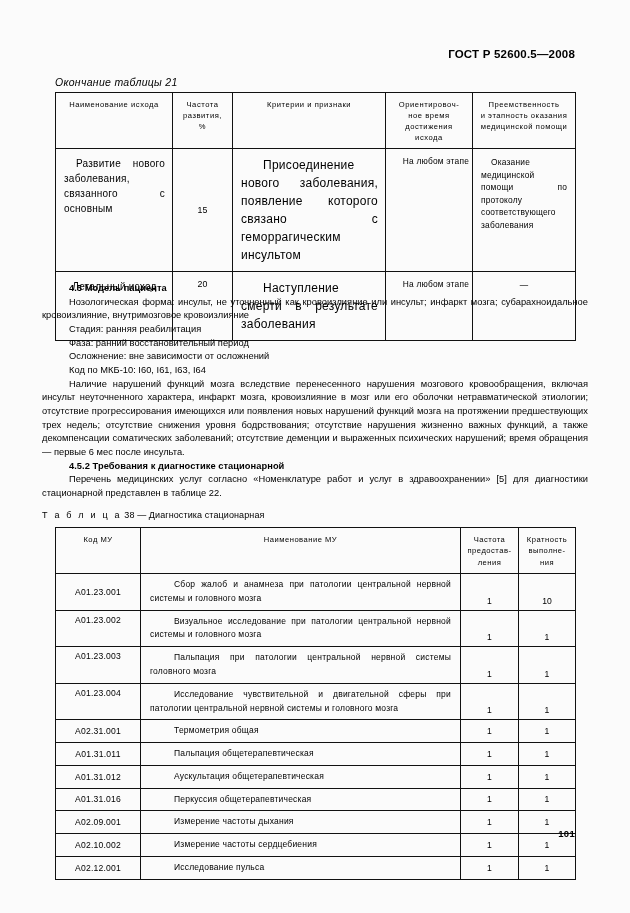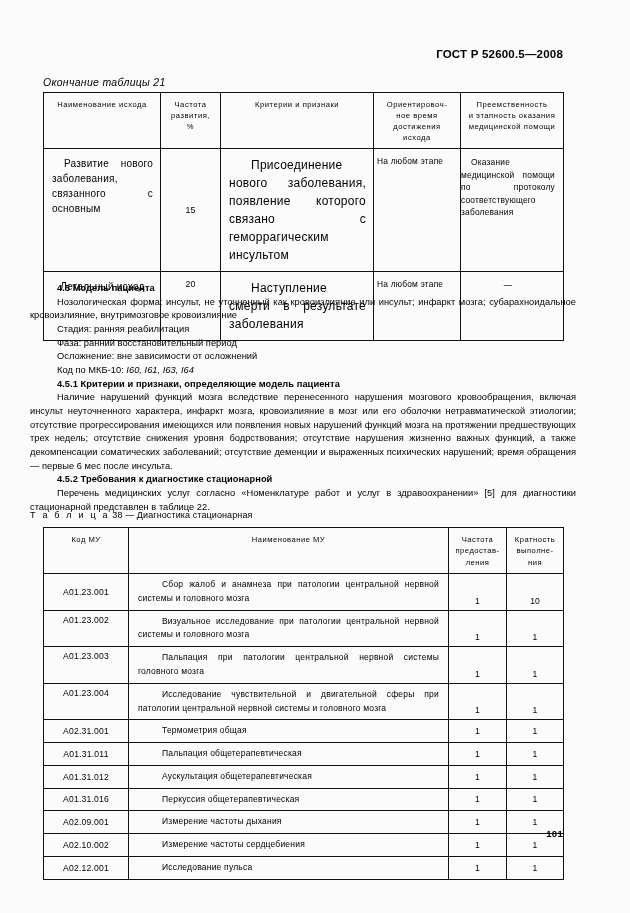--- a/index.html
+++ b/index.html
@@ -14,21 +14,21 @@
   .page {
     position: relative;
     width: 630px;
     height: 913px;
     background: #fbfbfb;
     box-sizing: border-box;
     overflow: hidden;
   }
   .content {
     position: absolute;
-    left: 43px;
+    left: 55px;
     top: 0;
     width: 520px;
     height: 913px;
   }
 
   
   .doc-header {
     position: absolute;
     top: 48px;
     right: 0;
@@ -95,29 +95,29 @@
   #table21 td.c-crit {
     text-align: justify;
     text-align-last: left;
     padding: 7px 7px 7px 8px;
     line-height: 1.5;
     letter-spacing: 0.25px;
     font-size: 12px;
     text-indent: 22px;
   }
   #table21 td.c-time {
-    text-align: left;
+    text-align: right;
     padding: 7px 3px;
     font-size: 8.4px;
     letter-spacing: 0.2px;
   }
   #table21 td.c-cont {
     text-align: justify;
     text-align-last: left;
-    padding: 7px 8px 7px 0;
+    padding: 7px 8px 7px 8px;
     line-height: 1.5;
     letter-spacing: 0.2px;
     font-size: 8.4px;
     text-indent: 10px;
   }
   #table21 td.c-cont.dash {
     text-align: center;
     text-align-last: center;
     text-indent: 0;
   }
@@ -143,21 +143,21 @@
     text-indent: 27px;
     margin: 0;
     text-align: justify;
     letter-spacing: 0.02px;
   }
   .p-plain {
     text-indent: 27px;
     margin: 0;
     letter-spacing: 0.02px;
   }
-  .icd-code { font-style: italic; }
+  .icd-code { }
 
   .tbl-caption-2 {
     position: absolute;
     left: -13px;
     top: 510px;
     font-size: 9px;
     letter-spacing: 0.1px;
   }
   .sp-wide { letter-spacing: 2.2px; }
 
@@ -274,21 +274,20 @@
       </tbody>
     </table>
 
     <div class="body-block">
       <p class="h-sub">4.5 Модель пациента</p>
       <p class="p-ind">Нозологическая форма: инсульт, не уточненный как кровоизлияние или инсульт; инфаркт мозга; субарахноидальное кровоизлияние, внутримозговое кровоизлияние</p>
       <p class="p-plain">Стадия: ранняя реабилитация</p>
       <p class="p-plain">Фаза: ранний восстановительный период</p>
       <p class="p-plain">Осложнение: вне зависимости от осложнений</p>
       <p class="p-plain"><span>Код по МКБ-10: </span><span class="icd-code">I60, I61, I63, I64</span></p>
-      <p class="h-sub">4.5.1 Критерии и признаки, определяющие модель пациента</p>
       <p class="p-ind">Наличие нарушений функций мозга вследствие перенесенного нарушения мозгового кровообращения, включая инсульт неуточненного характера, инфаркт мозга, кровоизлияние в мозг или его оболочки нетравматической этиологии; отсутствие прогрессирования имеющихся или появления новых нарушений функций мозга на протяжении предшествующих трех недель; отсутствие снижения уровня бодрствования; отсутствие нарушения жизненно важных функций, а также декомпенсации соматических заболеваний; отсутствие деменции и выраженных психических нарушений; время обращения — первые 6 мес после инсульта.</p>
       <p class="h-sub">4.5.2 Требования к диагностике стационарной</p>
       <p class="p-ind">Перечень медицинских услуг согласно «Номенклатуре работ и услуг в здравоохранении» [5] для диагностики стационарной представлен в таблице 22.</p>
     </div>
 
     <div class="tbl-caption-2">
       <span class="sp-wide">Т а б л и ц а</span>
       <span>38</span>
       <span>— Диагностика стационарная</span>
     </div>

